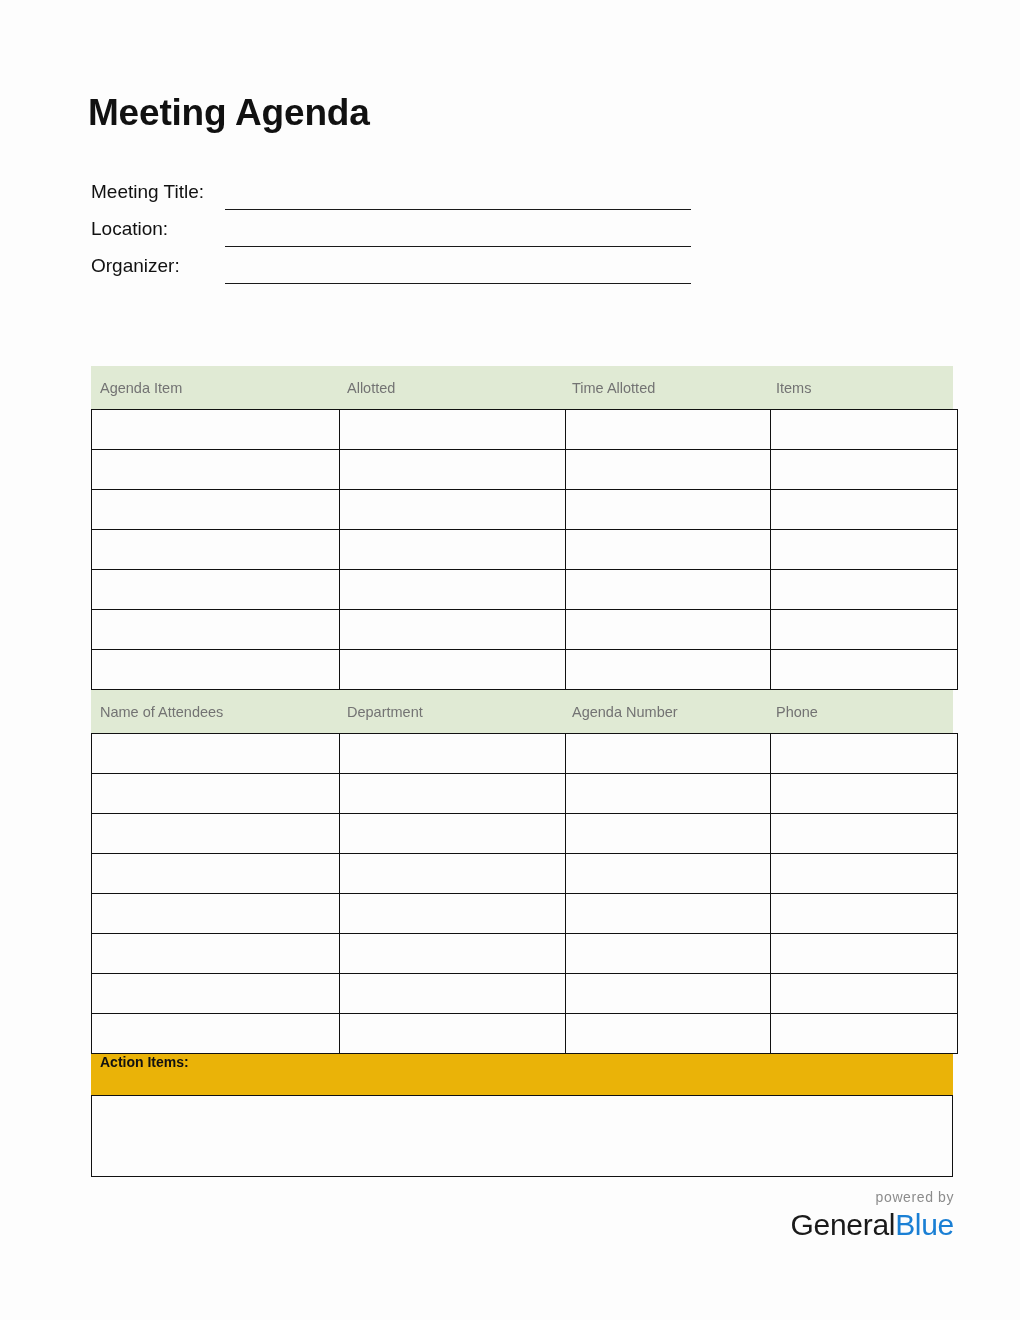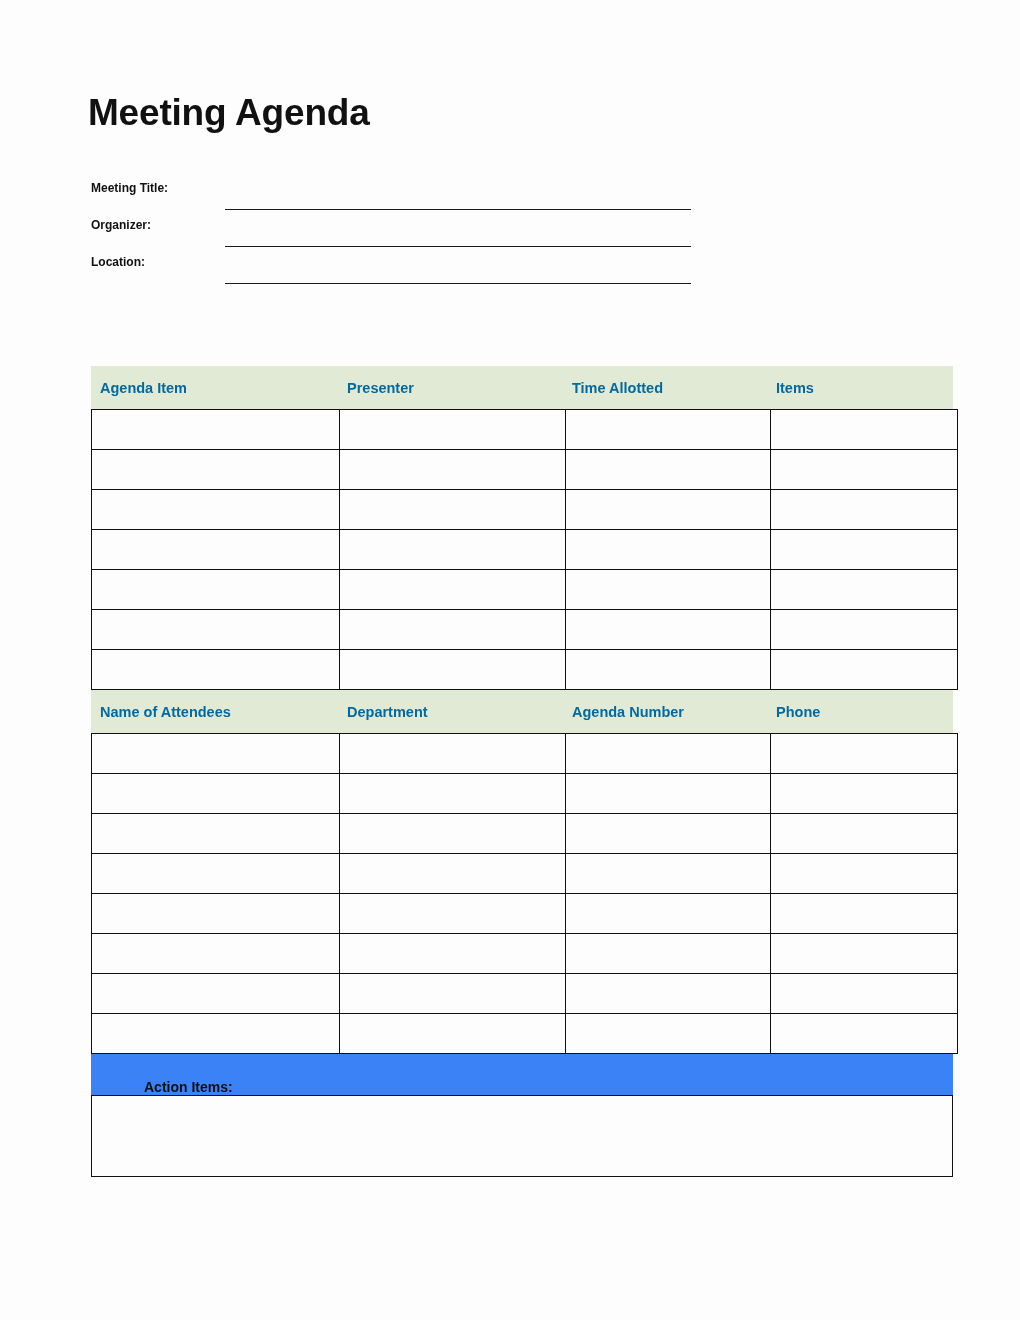--- a/index.html
+++ b/index.html
@@ -44,22 +44,22 @@
     width: 604px;
   }
   .form-row {
     position: relative;
     height: 37px;
   }
   .form-label {
     position: absolute;
     left: 0;
     top: 4px;
-    font-size: 12px;
-    font-weight: bold;
+    font-size: 19px;
+    font-weight: normal;
     white-space: nowrap;
   }
   .form-line {
     position: absolute;
     left: 134px;
     right: 4px;
     bottom: 4px;
     border-bottom: 1.6px solid #1a1a1a;
     height: 0;
   }
@@ -95,22 +95,22 @@
   }
 
   .band {
     background: #e0ead4;
     height: 43px;
     display: flex;
     align-items: center;
   }
   .band .bh {
     font-size: 14.5px;
-    font-weight: bold;
-    color: #0369a1;
+    font-weight: normal;
+    color: #737373;
     box-sizing: border-box;
     padding-left: 9px;
     white-space: nowrap;
   }
   .c1 { width: 247px; }
   .c2 { width: 225px; }
   .c3 { width: 204px; }
   .c4 { width: 186px; }
 
   table.grid {
@@ -118,25 +118,24 @@
     width: 862px;
     table-layout: fixed;
   }
   table.grid td {
     border: 1.5px solid #111111;
     height: 39px;
     padding: 0;
   }
 
   .band-action {
-    background: #3b82f6;
+    background: #eab308;
     height: 41px;
     display: flex;
-    align-items: flex-end;
-    padding-left: 44px;
+    align-items: flex-start;
   }
   .band-action .bh {
     font-size: 14px;
     font-weight: bold;
     padding-left: 9px;
   }
   .action-box {
     height: 82px;
     border: 1.5px solid #111111;
     box-sizing: border-box;
@@ -172,38 +171,38 @@
   <div class="doc-title">Meeting Agenda</div>
 
   <div class="form-left">
 
     <div class="form-row">
       <span class="form-label">Meeting Title:</span>
       <span class="form-line"></span>
     </div>
 
     <div class="form-row">
+      <span class="form-label">Location:</span>
+      <span class="form-line"></span>
+    </div>
+
+    <div class="form-row">
       <span class="form-label">Organizer:</span>
       <span class="form-line"></span>
     </div>
 
-    <div class="form-row">
-      <span class="form-label">Location:</span>
-      <span class="form-line"></span>
-    </div>
-
 
   </div>
 
 
   <div class="table-zone">
 
     <div class="band">
       <div class="bh c1">Agenda Item</div>
-      <div class="bh c2">Presenter</div>
+      <div class="bh c2">Allotted</div>
       <div class="bh c3">Time Allotted</div>
       <div class="bh c4">Items</div>
     </div>
 
     <table class="grid">
       <tbody>
         <tr>
           <td class="c1"></td>
           <td class="c2"></td>
           <td class="c3"></td>
@@ -308,14 +307,18 @@
       </tbody>
     </table>
 
     <div class="band-action">
       <div class="bh">Action Items:</div>
     </div>
     <div class="action-box"></div>
 
   </div>
 
+  <div class="logo">
+    <div class="logo-powered">powered by</div>
+    <div class="logo-word"><span class="logo-general">General</span><span class="logo-blue">Blue</span></div>
+  </div>
 
 </div>
 
 </body></html>

